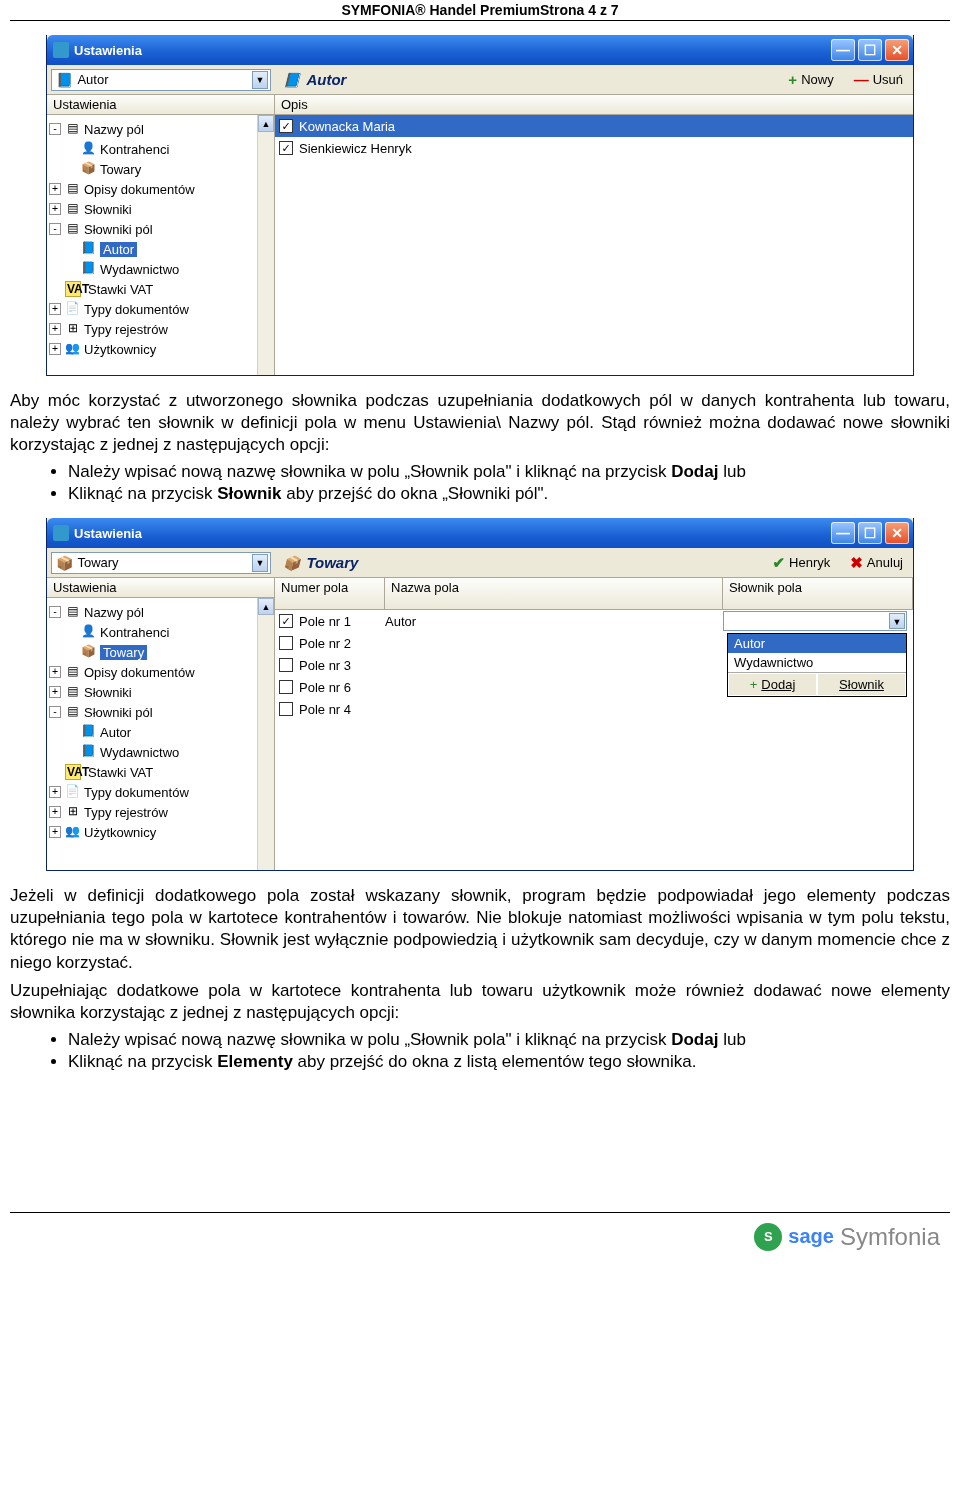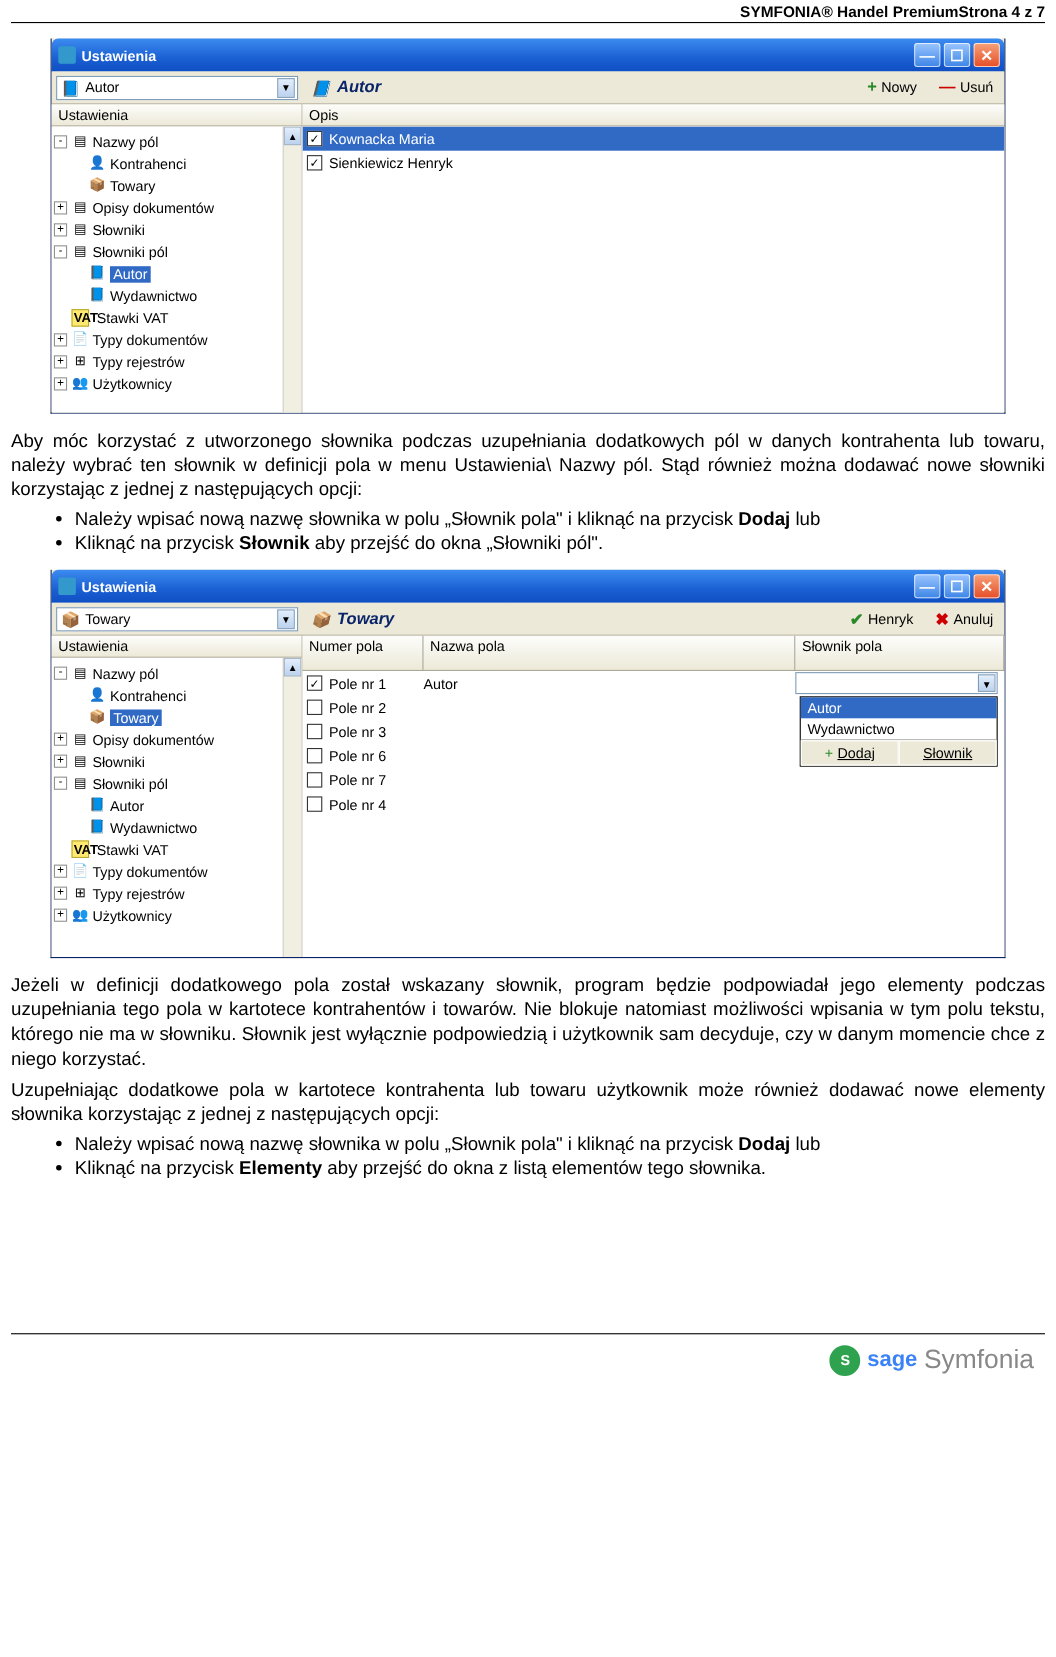--- a/index.html
+++ b/index.html
@@ -1,18 +1,18 @@
 <!DOCTYPE html>
 <html><head>
 <meta charset="utf-8">
 <style>
   * { box-sizing: border-box; }
   body { margin:0; font-family: Arial, sans-serif; font-size:16px; color:#000; background:#fff; }
   .page { width:960px; margin:0 auto; padding:0 10px 40px 10px; position:relative; }
-  .dochdr { display:flex; justify-content:flex-end; border-bottom:1.5px solid #000; padding:2px 0 2px 0; font-size:14px; }
+  .dochdr { display:flex; justify-content:center; border-bottom:1.5px solid #000; padding:2px 0 2px 0; font-size:14px; }
   .dochdr b { font-weight:bold; }
   
   .win { border:1px solid #0A246A; border-top:none; margin:14px 36px 10px 36px; font-family: Tahoma, sans-serif; font-size:13px; background:#ECE9D8; }
   .titlebar { height:30px; background:linear-gradient(180deg,#3c8cf0 0%,#1a5fd3 60%,#0f4fc3 100%); display:flex; align-items:center; padding:0 4px 0 6px; color:#fff; font-weight:bold; border-radius:6px 6px 0 0; }
   .titlebar .tt { flex:1; }
   .winbtn { width:24px; height:22px; margin-left:3px; border-radius:3px; font-size:14px; display:flex; align-items:center; justify-content:center; box-shadow: inset 0 0 0 1px rgba(255,255,255,.7); }
   .winbtn.min { background:linear-gradient(180deg,#9cc6ff,#3b84e6); color:#fff; }
   .winbtn.max { background:linear-gradient(180deg,#9cc6ff,#3b84e6); color:#fff; }
   .winbtn.cls { background:linear-gradient(180deg,#f7a27a,#e54d26); color:#fff; }
   .toolbar { display:flex; align-items:stretch; background:#ECE9D8; border-bottom:1px solid #aca899; height:30px; }
@@ -338,24 +338,20 @@
         <div class="listrow">
               <span class="chk"></span>
               <span>Pole nr 3</span>
             </div>
         <div class="listrow">
               <span class="chk"></span>
               <span>Pole nr 6</span>
             </div>
         <div class="listrow">
               <span class="chk"></span>
-              <span>Pole nr 7</span>
-            </div>
-        <div class="listrow">
-              <span class="chk"></span>
               <span>Pole nr 4</span>
             </div>
       </div>
     </div>
   </div>
 </div>
 
 <p class="para">Jeżeli w definicji dodatkowego pola został wskazany słownik, program będzie podpowiadał jego elementy podczas uzupełniania tego pola w kartotece kontrahentów i towarów. Nie blokuje natomiast możliwości wpisania w tym polu tekstu, którego nie ma w słowniku. Słownik jest wyłącznie podpowiedzią i użytkownik sam decyduje, czy w danym momencie chce z niego korzystać.</p>
 <p class="para" style="margin-top:0">Uzupełniając dodatkowe pola w kartotece kontrahenta lub towaru użytkownik może również dodawać nowe elementy słownika korzystając z jednej z następujących opcji:</p>
 <ul class="bul">

